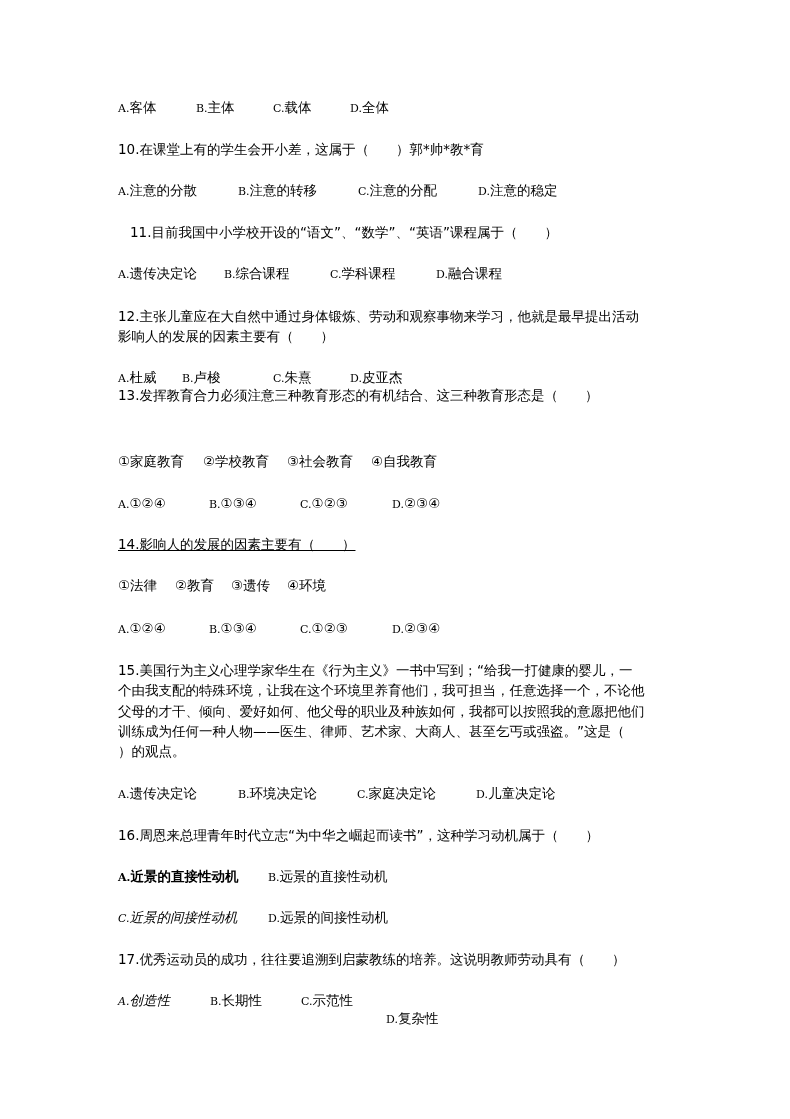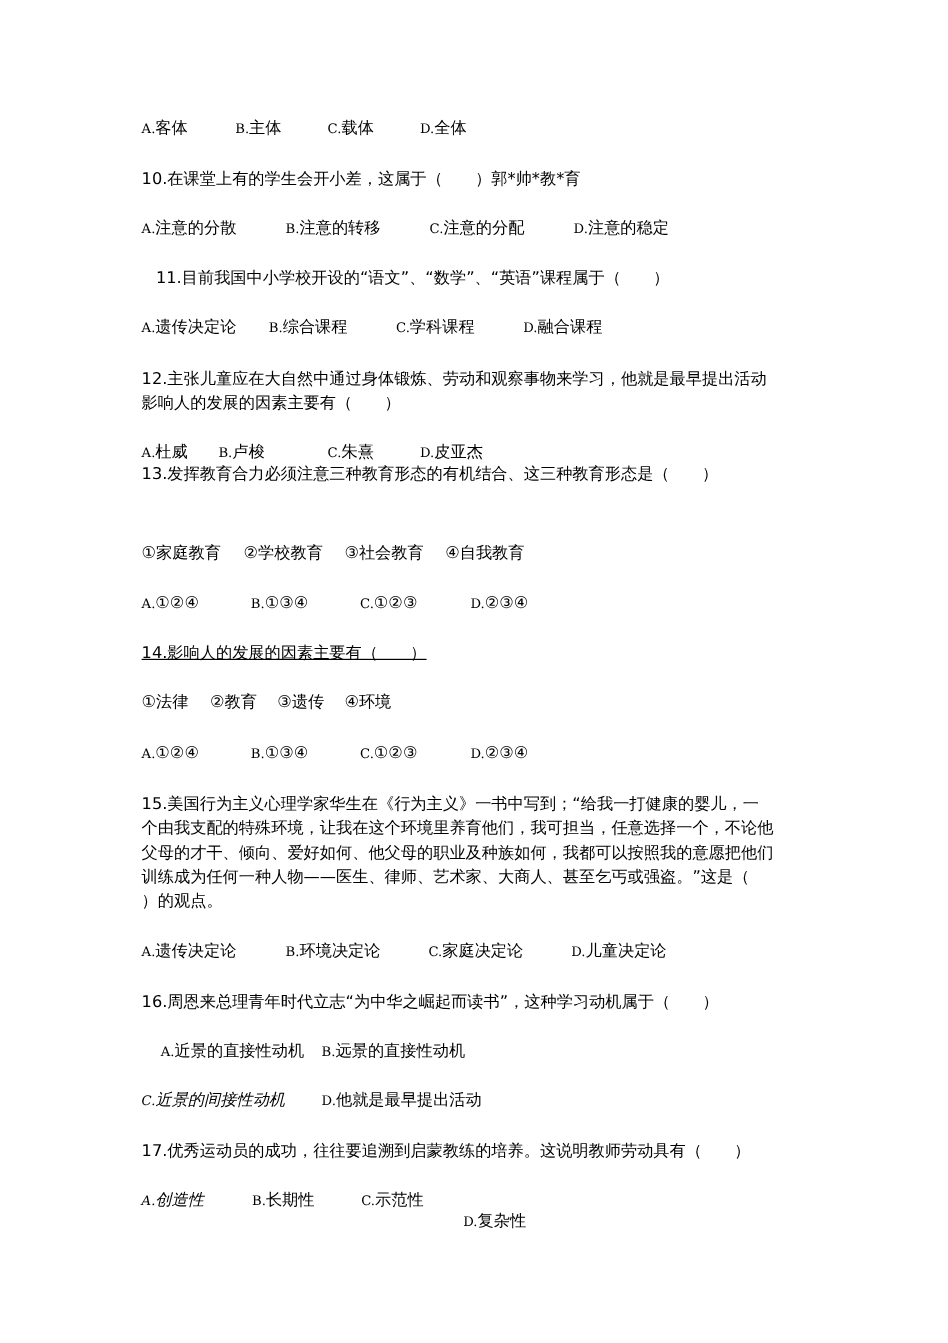--- a/index.html
+++ b/index.html
@@ -111,26 +111,26 @@
   <div class="line" style="top:741px;">）的观点。</div>
   <div class="line" style="top:783px;">
     <span class="opt" style="left:0px;"><span class="key">A.</span><span>遗传决定论</span></span>
     <span class="opt" style="left:120px;"><span class="key">B.</span><span>环境决定论</span></span>
     <span class="opt" style="left:239px;"><span class="key">C.</span><span>家庭决定论</span></span>
     <span class="opt" style="left:358px;"><span class="key">D.</span><span>儿童决定论</span></span>
   </div>
 
   <div class="line" style="top:825px;">16.周恩来总理青年时代立志“为中华之崛起而读书”，这种学习动机属于（　　）</div>
   <div class="line" style="top:866px;">
-    <span class="opt" style="left:16px;"><span class="key">A.</span><span>近景的直接性动机</span></span>
+    <span class="opt" style="left:0px;font-weight:bold;"><span class="key">A.</span><span>近景的直接性动机</span></span>
     <span class="opt" style="left:150px;"><span class="key">B.</span><span>远景的直接性动机</span></span>
   </div>
   <div class="line" style="top:907px;">
     <span class="opt" style="left:0px;font-style:italic;"><span class="key">C.</span><span>近景的间接性动机</span></span>
-    <span class="opt" style="left:150px;"><span class="key">D.</span><span>他就是最早提出活动</span></span>
+    <span class="opt" style="left:150px;"><span class="key">D.</span><span>远景的间接性动机</span></span>
   </div>
 
   <div class="line" style="top:949px;">17.优秀运动员的成功，往往要追溯到启蒙教练的培养。这说明教师劳动具有（　　）</div>
   <div class="line" style="top:990px;">
     <span class="opt" style="left:0px;font-style:italic;"><span class="key">A.</span><span>创造性</span></span>
     <span class="opt" style="left:92px;"><span class="key">B.</span><span>长期性</span></span>
     <span class="opt" style="left:183px;"><span class="key">C.</span><span>示范性</span></span>
     <span class="opt" style="left:268px;margin-top:18px;"><span class="key">D.</span><span>复杂性</span></span>
   </div>
 

